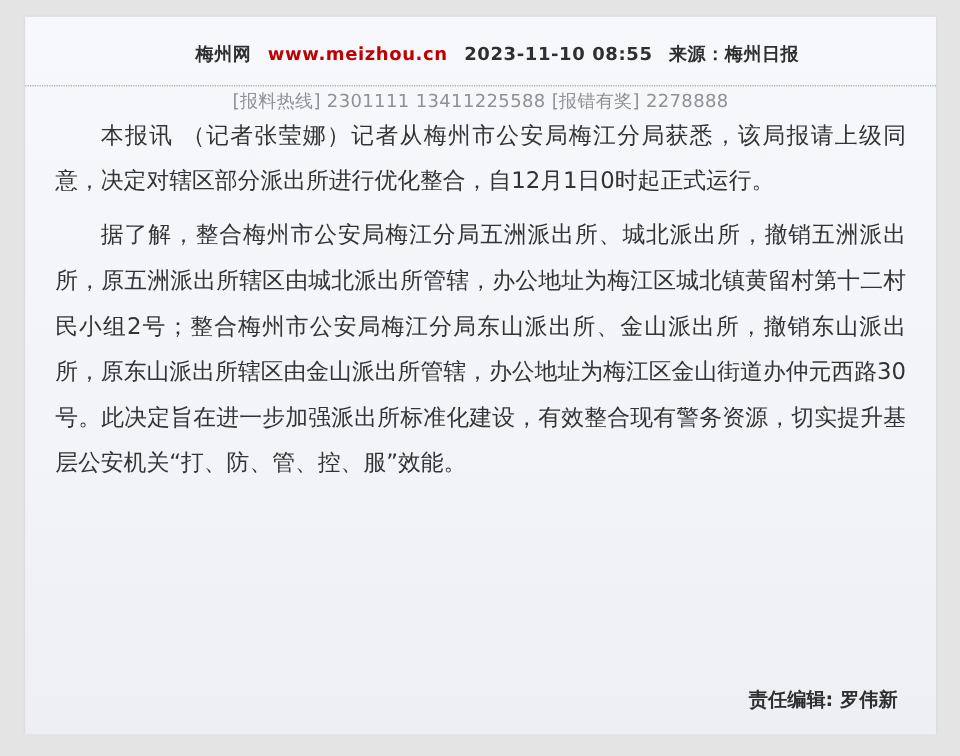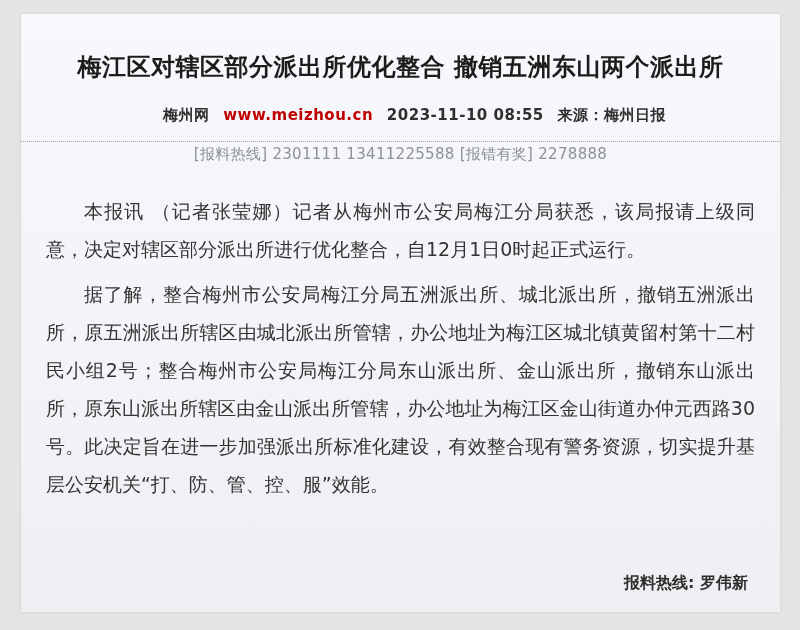--- a/index.html
+++ b/index.html
@@ -53,21 +53,20 @@
     height: 0;
   }
   .hotline {
     margin-top: 3px;
     text-align: center;
     font-size: 15px;
     color: #8e9197;
     letter-spacing: 0.3px;
   }
   .article-body {
-    margin-top: 28px;
     padding: 0 25px;
     font-size: 19px;
     line-height: 38px;
     color: #333333;
     text-align: justify;
   }
   .article-body p {
     text-indent: 2em;
     margin-bottom: 7px;
   }
@@ -79,37 +78,36 @@
     font-weight: bold;
     color: #2e2e2e;
   }
 </style>
 </head>
 <body>
 
 <div class="page">
   <div class="card">
 
-    <h1 class="article-title">梅江区对辖区部分派出所优化整合 撤销五洲东山两个派出所</h1>
 
     <div class="meta-line">
       <span>梅州网</span><span class="sep"></span>
       <a class="site-url">www.meizhou.cn</a><span class="sep"></span>
       <span>2023-11-10 08:55</span><span class="sep"></span>
       <span>来源：</span><span>梅州日报</span>
     </div>
 
     <div class="divider"></div>
 
     <div class="hotline">[报料热线] 2301111 13411225588 [报错有奖] 2278888</div>
 
     <div class="article-body">
       <p>本报讯 （记者张莹娜）记者从梅州市公安局梅江分局获悉，该局报请上级同意，决定对辖区部分派出所进行优化整合，自12月1日0时起正式运行。</p>
       <p>据了解，整合梅州市公安局梅江分局五洲派出所、城北派出所，撤销五洲派出所，原五洲派出所辖区由城北派出所管辖，办公地址为梅江区城北镇黄留村第十二村民小组2号；整合梅州市公安局梅江分局东山派出所、金山派出所，撤销东山派出所，原东山派出所辖区由金山派出所管辖，办公地址为梅江区金山街道办仲元西路30号。此决定旨在进一步加强派出所标准化建设，有效整合现有警务资源，切实提升基层公安机关“打、防、管、控、服”效能。</p>
     </div>
 
     <div class="editor-line">
-      <span>报料热线:</span>
+      <span>责任编辑:</span>
       <span>罗伟新</span>
     </div>
 
   </div>
 </div>
 
 </body></html>

